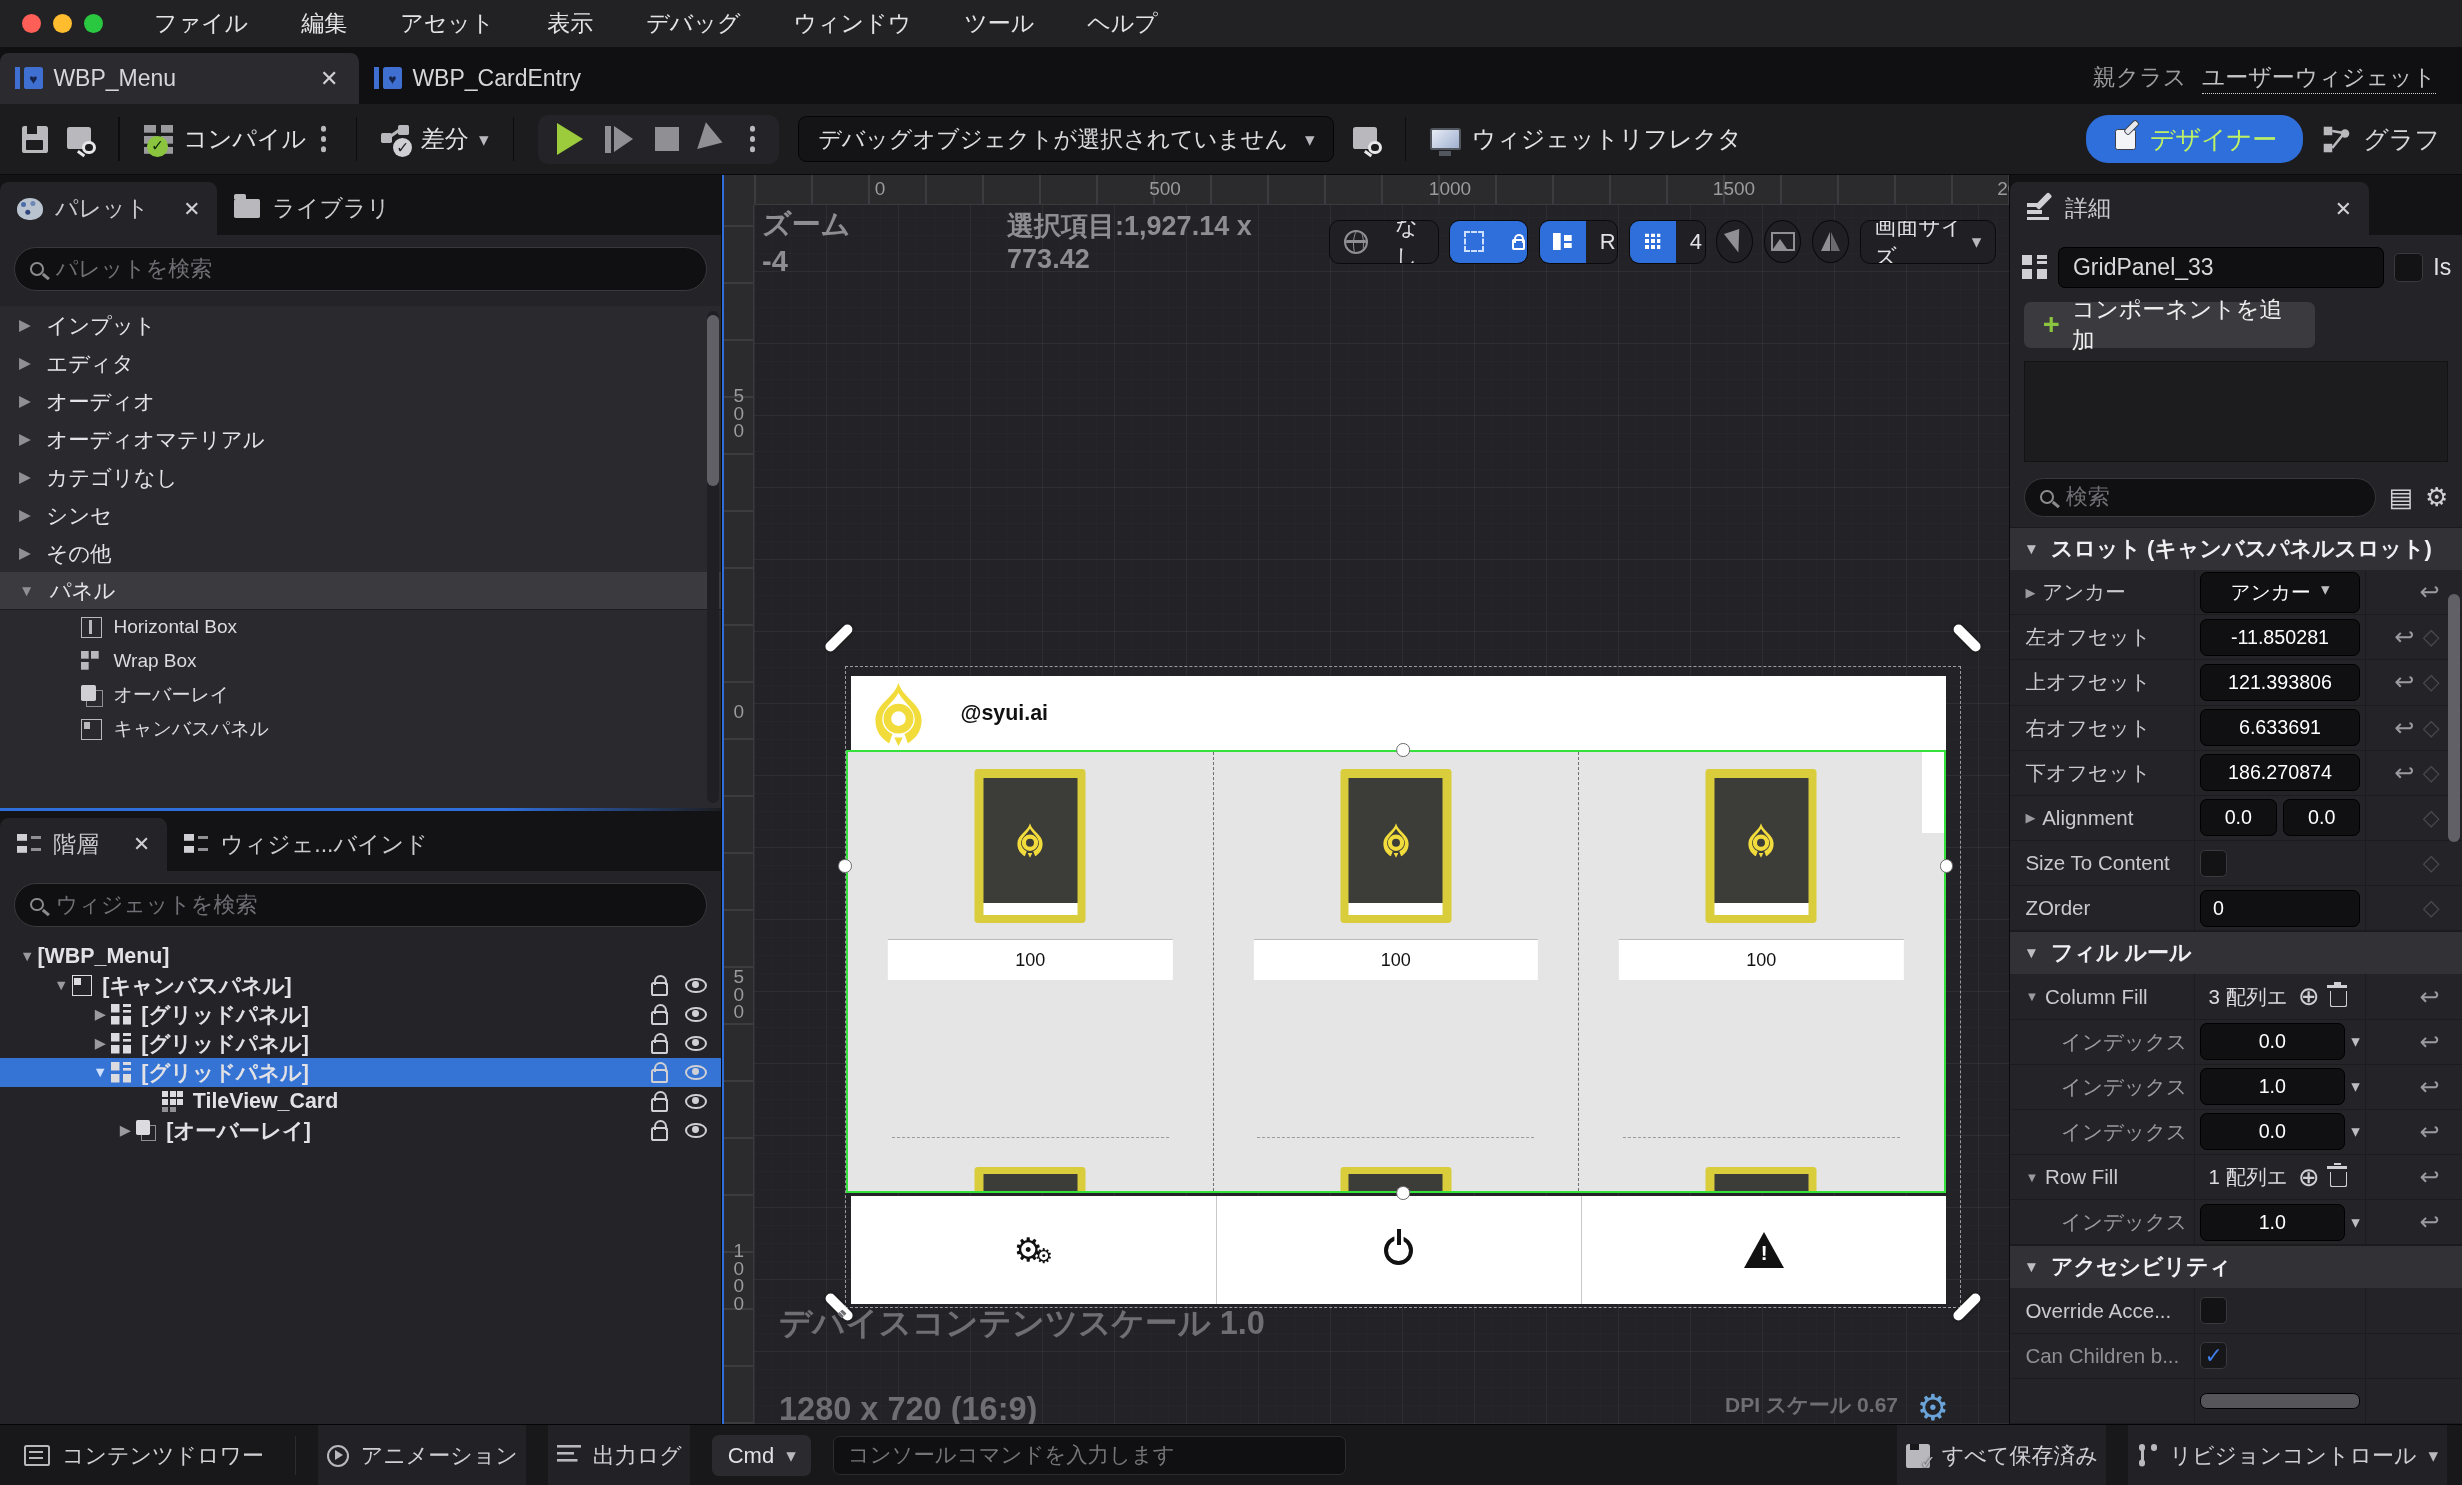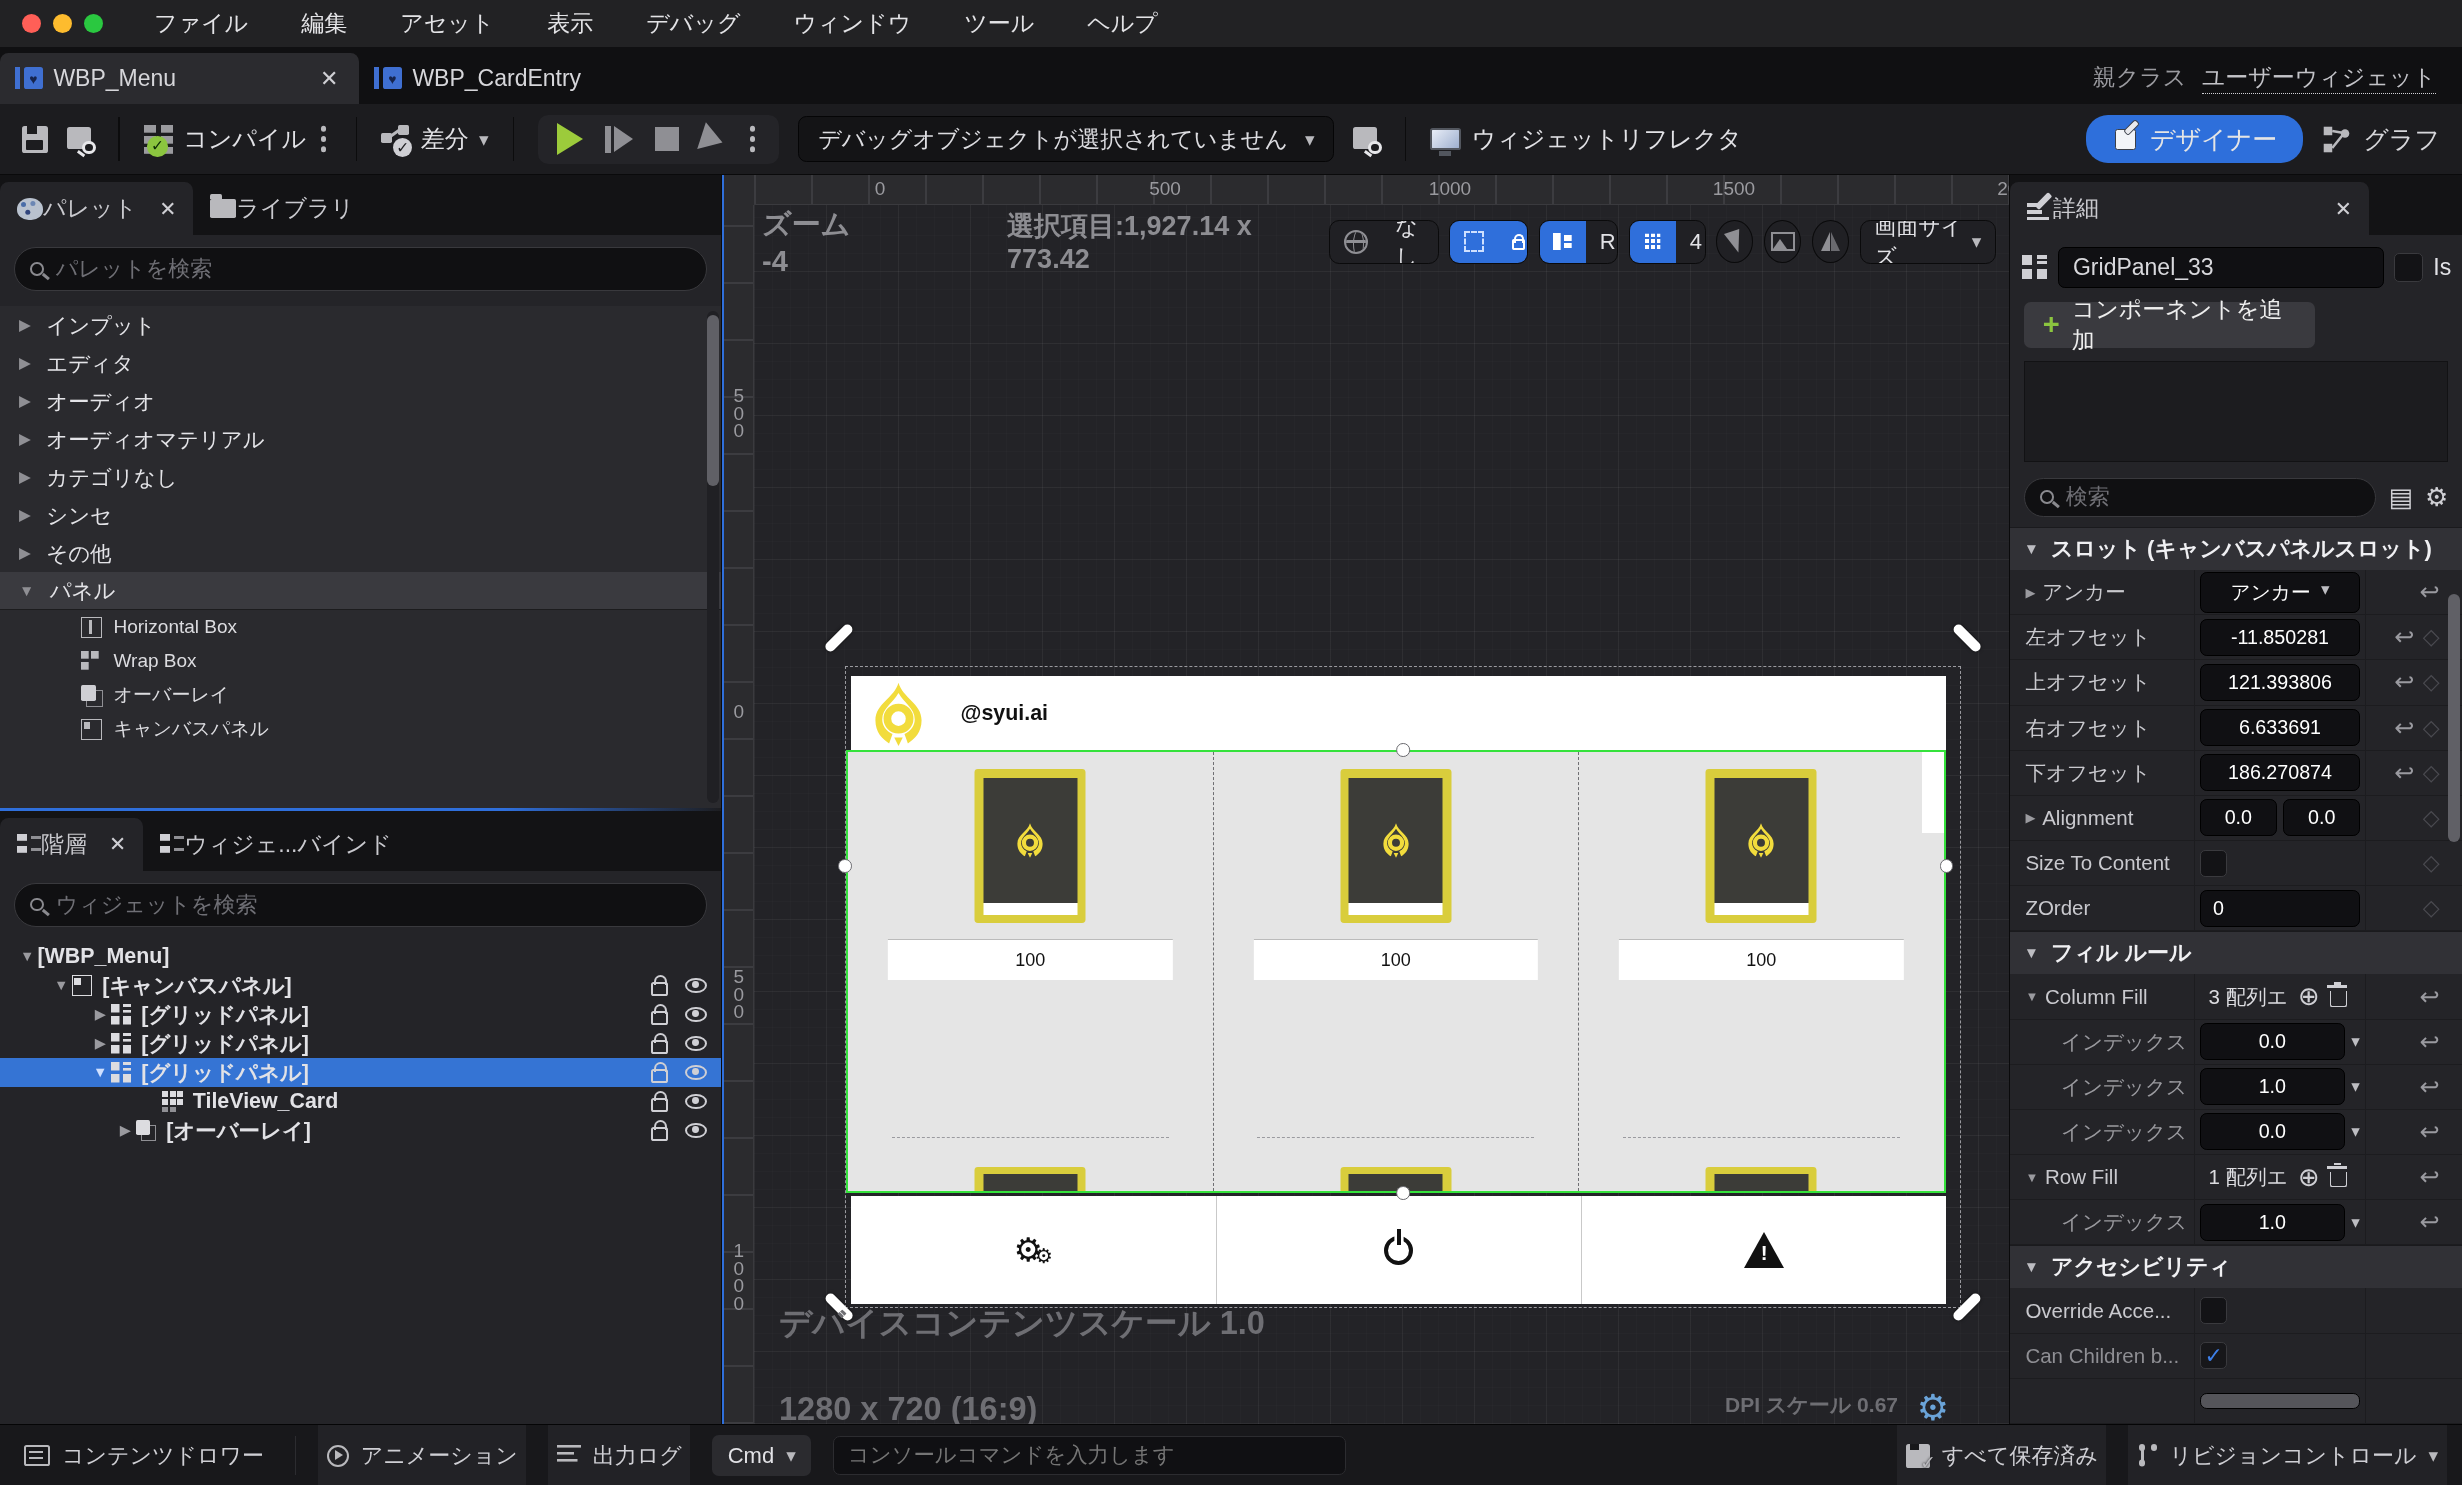--- a/index.html
+++ b/index.html
@@ -57,33 +57,33 @@
   .ic-step { display:flex; align-items:center; gap:3.4px; }
   .ic-step .b { width:5.1px; height:27px; background:#8f8f94; }
   .ic-step .t { width:0; height:0; border-left:19px solid #8f8f94; border-top:13.7px solid transparent; border-bottom:13.7px solid transparent; }
   .ic-stop { width:24px; height:24px; background:#8f8f94; }
   .ic-skip { display:flex; align-items:center; }
   .ic-skip .t { width:0; height:0; border-left:22px solid #8f8f94; border-top:14.5px solid transparent; border-bottom:14.5px solid transparent; transform:rotate(18deg); }
   .dbgdrop { height:46px; background:#141416; border:0.9px solid #050506; border-radius:8.5px; display:flex; align-items:center; gap:17px; padding:0 19px; color:#dcdce0; font-size:23px; }
   .monitor { width:31px; height:22px; background:linear-gradient(135deg,#e8edf7,#9fb0cf); border:2.6px solid #52565e; border-radius:2.6px; position:relative; }
   .monitor:after { content:""; position:absolute; left:6.8px; bottom:-7.7px; width:12px; height:5.1px; background:#52565e; }
   .spacer { flex:1; }
-  .designerbtn { height:48px; background:#2e6fdb; border-radius:22px; display:flex; align-items:center; gap:12px; padding:0 26px; color:#e5e5e5; font-size:25px; }
+  .designerbtn { height:48px; background:#2e6fdb; border-radius:22px; display:flex; align-items:center; gap:12px; padding:0 26px; color:#bef264; font-size:25px; }
   .dsgicon { width:26px; height:26px; position:relative; }
   .dsgicon .pad { position:absolute; inset:3.4px 1.7px 1.7px 3.4px; background:#f2f4f8; border:1.7px solid #3b3f49; border-radius:2.6px; }
   .dsgicon .pen { position:absolute; right:-1.7px; top:-1.7px; width:17px; height:6.8px; background:#e8e9ee; border:1.7px solid #3b3f49; border-radius:2.6px; transform:rotate(-45deg); }
   .graphbtn { display:flex; align-items:center; gap:12px; color:#d6d6da; font-size:25px; }
 
   
   .main { flex:1; display:flex; min-height:0; }
 
   
   .leftcol { width:722px; display:flex; flex-direction:column; background:#1d1d20; border-right:1.7px solid #0a0a0b; }
   .panel-tabs { height:60px; background:#131315; display:flex; align-items:flex-end; flex:0 0 auto; }
-  .ptab { height:53px; display:flex; align-items:center; gap:0; padding:4px 17px; font-size:23px; color:#c9c9ce; }
+  .ptab { height:53px; display:flex; align-items:center; gap:12px; padding:4px 17px; font-size:23px; color:#c9c9ce; }
   .ptab.active { background:#242428; border-radius:8.5px 8.5px 0 0; }
   .ptab .close { color:#cfcfd4; font-size:20.5px; margin-left:22px; }
   .panel-body { background:#242428; flex:1; display:flex; flex-direction:column; min-height:0; position:relative; }
   .searchwrap { padding:12px 13.7px; }
   .searchbox { height:44px; background:#101012; border:0.9px solid #39393d; border-radius:22px; display:flex; align-items:center; padding:0 15.4px; gap:12px; }
   .searchbox .sicon { width:13.7px; height:13.7px; border:2.6px solid #8a8a8f; border-radius:50%; position:relative; flex:0 0 auto; }
   .searchbox .sicon:after { content:""; position:absolute; left:10.3px; top:11px; width:7.7px; height:2.6px; background:#8a8a8f; transform:rotate(40deg); }
   .searchbox input { background:none; border:none; outline:none; color:#d6d6da; font-size:22px; width:100%; font-family:inherit; }
   .searchbox input::placeholder { color:#6f6f75; }
   .palette-icon { width:26px; height:22px; background:#b9c2cf; border-radius:50% 50% 45% 45%; position:relative; }

